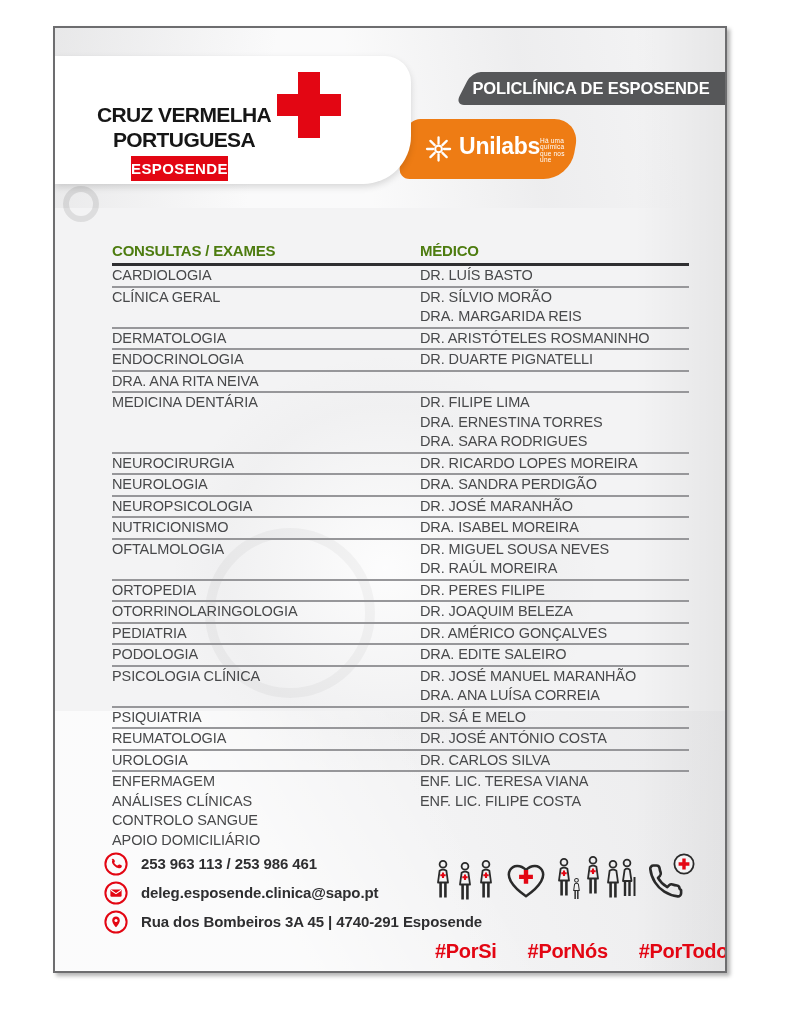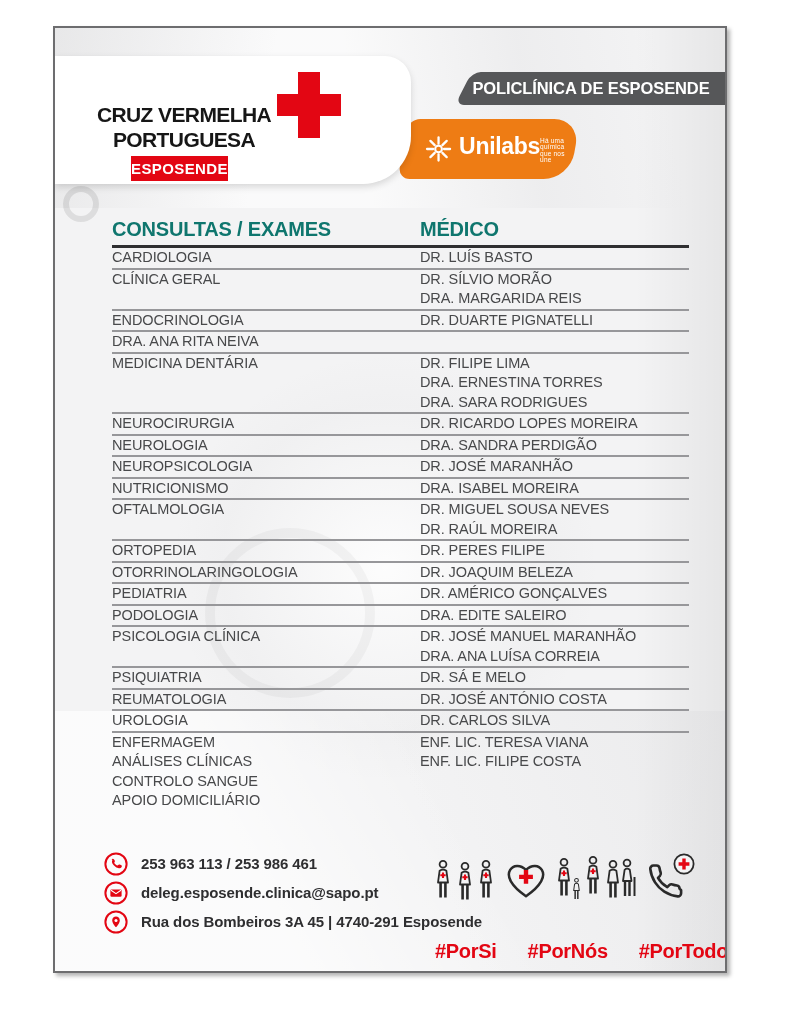--- a/index.html
+++ b/index.html
@@ -57,22 +57,22 @@
     transform:skewX(-10deg);border-radius:12px 26px 26px 12px;}
   .unilabs .inner{position:relative;display:flex;align-items:center;height:100%;
     padding-left:22px;gap:7px;}
   .unilabs .texts{display:flex;line-height:1;}
   .unilabs .name{color:#fff;font-weight:bold;font-size:23px;letter-spacing:-.3px;}
   .unilabs .tag{color:#fff;font-size:6.5px;margin-top:3px;letter-spacing:.2px;}
 
   
   .table{position:absolute;left:57px;top:190px;width:577px;z-index:3;}
   .thead{display:grid;grid-template-columns:308px 1fr;
-    font-weight:bold;font-size:20px;color:#0f766e;letter-spacing:-.2px;
-    padding-bottom:4px;border-bottom:3px solid #2f2f31;}
+    font-weight:bold;font-size:15px;color:#4d7c0f;letter-spacing:-.2px;
+    padding-bottom:4px;border-bottom:3px solid #2f2f31;margin-top:24px;}
   .trow{display:grid;grid-template-columns:308px 1fr;border-bottom:2px solid #97979a;}
   .trow.nodiv{border-bottom:none;}
   .tline{line-height:19.5px;font-size:14.5px;color:#48494b;letter-spacing:-.1px;
     white-space:nowrap;}
 
   
   .contacts{position:absolute;left:49px;top:824px;z-index:3;}
   .contact-row{display:flex;align-items:center;gap:13px;height:23px;margin-bottom:6px;}
   .contact-row svg{flex:0 0 auto;display:block;}
   .contact-text{font-size:15px;font-weight:bold;color:#2e2e30;letter-spacing:-.1px;}
@@ -169,20 +169,28 @@
     <div class="trow">
       <div class="c1">
             <div class="tline">CLÍNICA GERAL</div>
           </div>
       <div class="c2">
             <div class="tline">DR. SÍLVIO MORÃO</div>
             <div class="tline">DRA. MARGARIDA REIS</div>
           </div>
     </div>
 
+    <div class="trow">
+      <div class="c1">
+            <div class="tline">DERMATOLOGIA</div>
+          </div>
+      <div class="c2">
+            <div class="tline">DR. ARISTÓTELES ROSMANINHO</div>
+          </div>
+    </div>
 
     <div class="trow">
       <div class="c1">
             <div class="tline">ENDOCRINOLOGIA</div>
           </div>
       <div class="c2">
             <div class="tline">DR. DUARTE PIGNATELLI</div>
           </div>
     </div>
 

